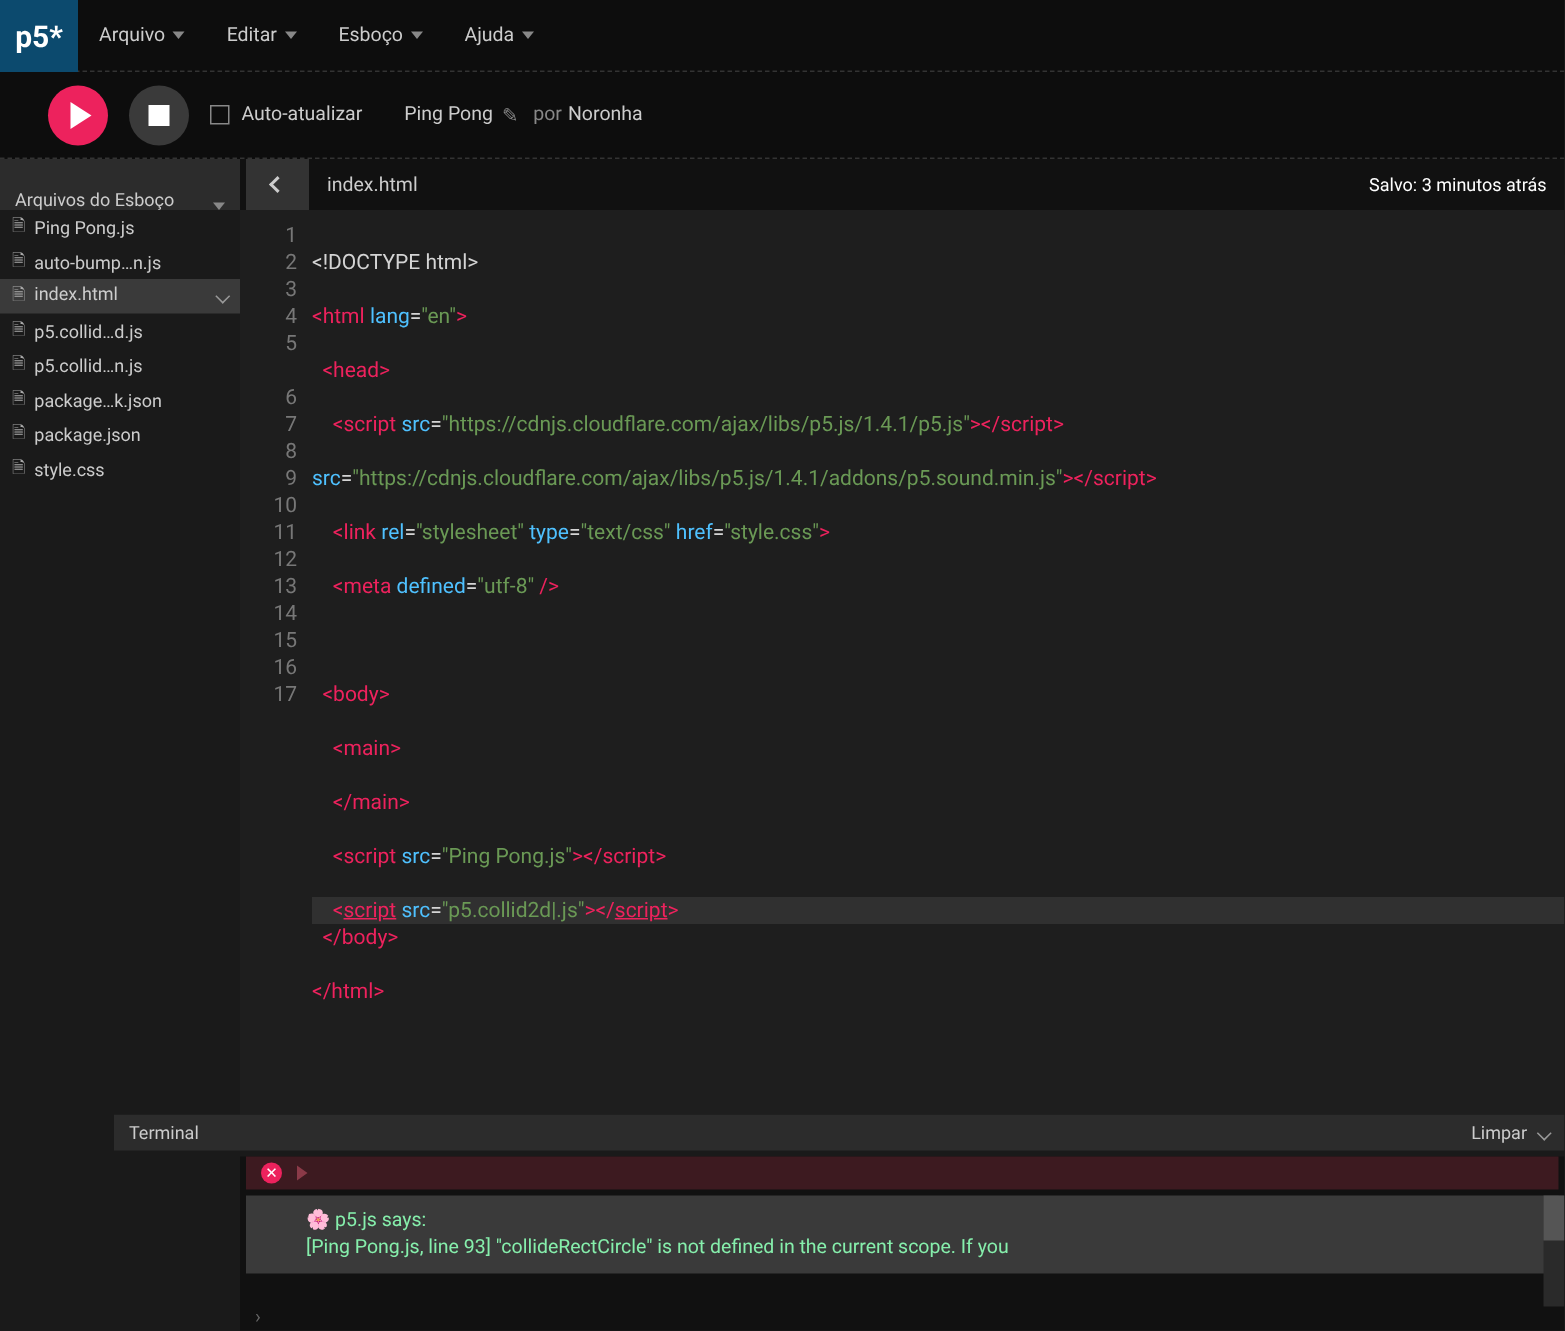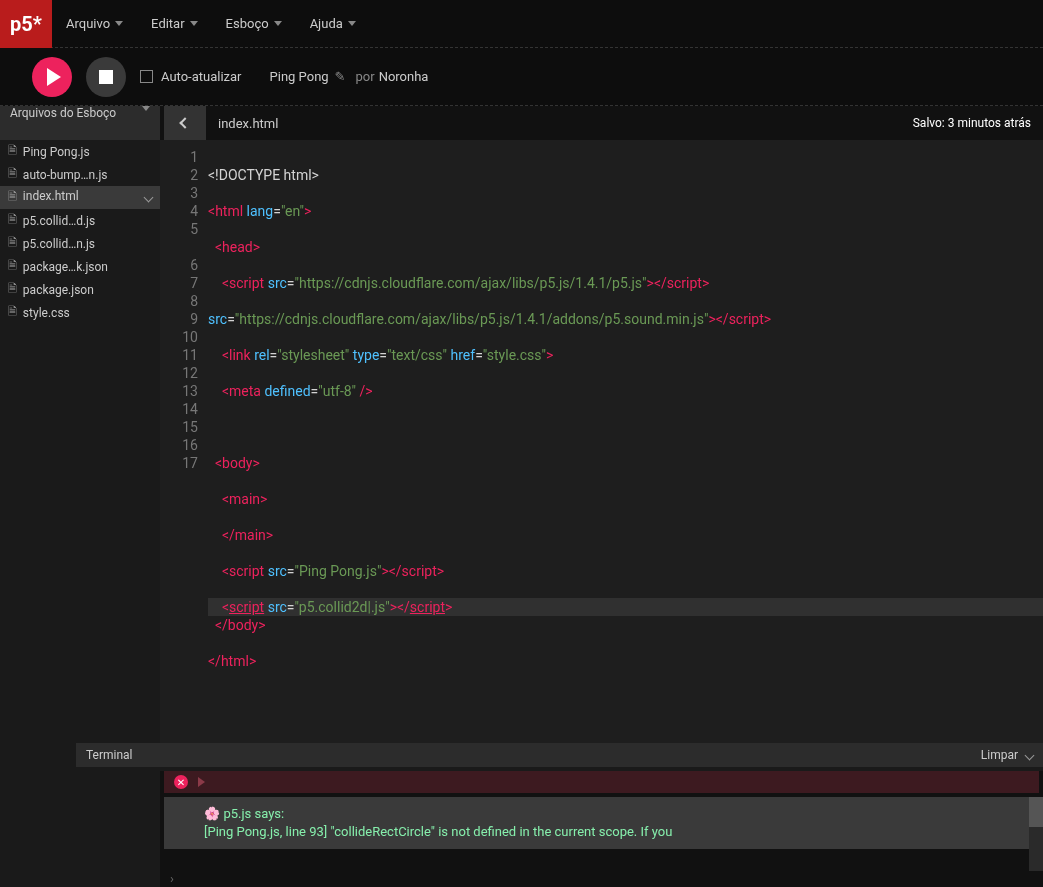--- a/index.html
+++ b/index.html
@@ -1,34 +1,34 @@
 <!DOCTYPE html>
 <html><head>
 <meta charset="utf-8">
 <style>
 *{margin:0;padding:0;box-sizing:border-box;font-family:-apple-system,BlinkMacSystemFont,"Segoe UI",Roboto,sans-serif}
 body{background:#1a1a1a;color:#ccc;height:887px;width:1043px;overflow:hidden;font-size:13px}
 .topbar{background:#0d0d0d;height:48px;display:flex;align-items:center;border-bottom:1px dashed #333}
-.logo{background:#b91c1c;color:#fff;font-weight:bold;font-size:20px;width:52px;height:48px;display:flex;align-items:center;justify-content:center}
+.logo{background:#0c4a6e;color:#fff;font-weight:bold;font-size:20px;width:52px;height:48px;display:flex;align-items:center;justify-content:center}
 .menu{display:flex}
 .menu-item{padding:0 14px;height:48px;display:flex;align-items:center;color:#ccc;cursor:pointer}
 .menu-item::after{content:"";margin-left:5px;border-left:4px solid transparent;border-right:4px solid transparent;border-top:5px solid #888}
 .toolbar{background:#0d0d0d;height:58px;display:flex;align-items:center;padding:0 32px;border-bottom:1px dashed #333}
 .circle-btn{width:40px;height:40px;border-radius:50%;display:flex;align-items:center;justify-content:center;margin-right:14px;cursor:pointer}
 .play-btn{background:#ed225d}
 .stop-btn{background:#3a3a3a}
 .play-icon{width:0;height:0;border-top:9px solid transparent;border-bottom:9px solid transparent;border-left:14px solid #fff;margin-left:3px}
 .stop-icon{width:14px;height:14px;background:#fff}
 .checkbox{width:13px;height:13px;border:1px solid #888;margin-right:8px}
 .auto-label{margin-right:28px}
 .sketch-name{margin-right:6px}
 .pencil-icon{color:#888;margin-right:10px}
 .author-prefix{color:#888;margin-right:4px}
 .midbar{display:flex;align-items:center;height:34px;background:#111}
-.sidebar-header{width:160px;height:34px;background:#2c2c2c;display:flex;align-items:flex-start;padding:0 10px;justify-content:space-between;font-size:12px}
+.sidebar-header{width:160px;height:34px;background:#2c2c2c;display:flex;align-items:flex-end;padding:0 10px;justify-content:space-between;font-size:12px}
 .back-btn{width:42px;height:34px;background:#333;display:flex;align-items:center;justify-content:center;margin-left:4px;cursor:pointer}
 .chevron-left{width:8px;height:8px;border-left:2px solid #ccc;border-bottom:2px solid #ccc;transform:rotate(45deg)}
 .chevron-down{width:7px;height:7px;border-left:1.5px solid #999;border-bottom:1.5px solid #999;transform:rotate(-45deg)}
 .chevron-down-caret{width:0;height:0;border-left:4px solid transparent;border-right:4px solid transparent;border-top:5px solid #888}
 .filename-tab{padding:0 12px;color:#ccc}
 .saved-label{margin-left:auto;padding-right:12px;color:#ffffff;font-size:12px}
 .main{display:flex;height:calc(887px - 48px - 58px - 34px - 24px - 120px)}
 .sidebar{width:160px;background:#1a1a1a}
 .file-item{height:23px;display:flex;align-items:center;padding:0 8px;font-family:"Menlo","Monaco",monospace;font-size:12px;cursor:pointer}
 .file-item.selected{background:#3a3a3a;justify-content:space-between}

